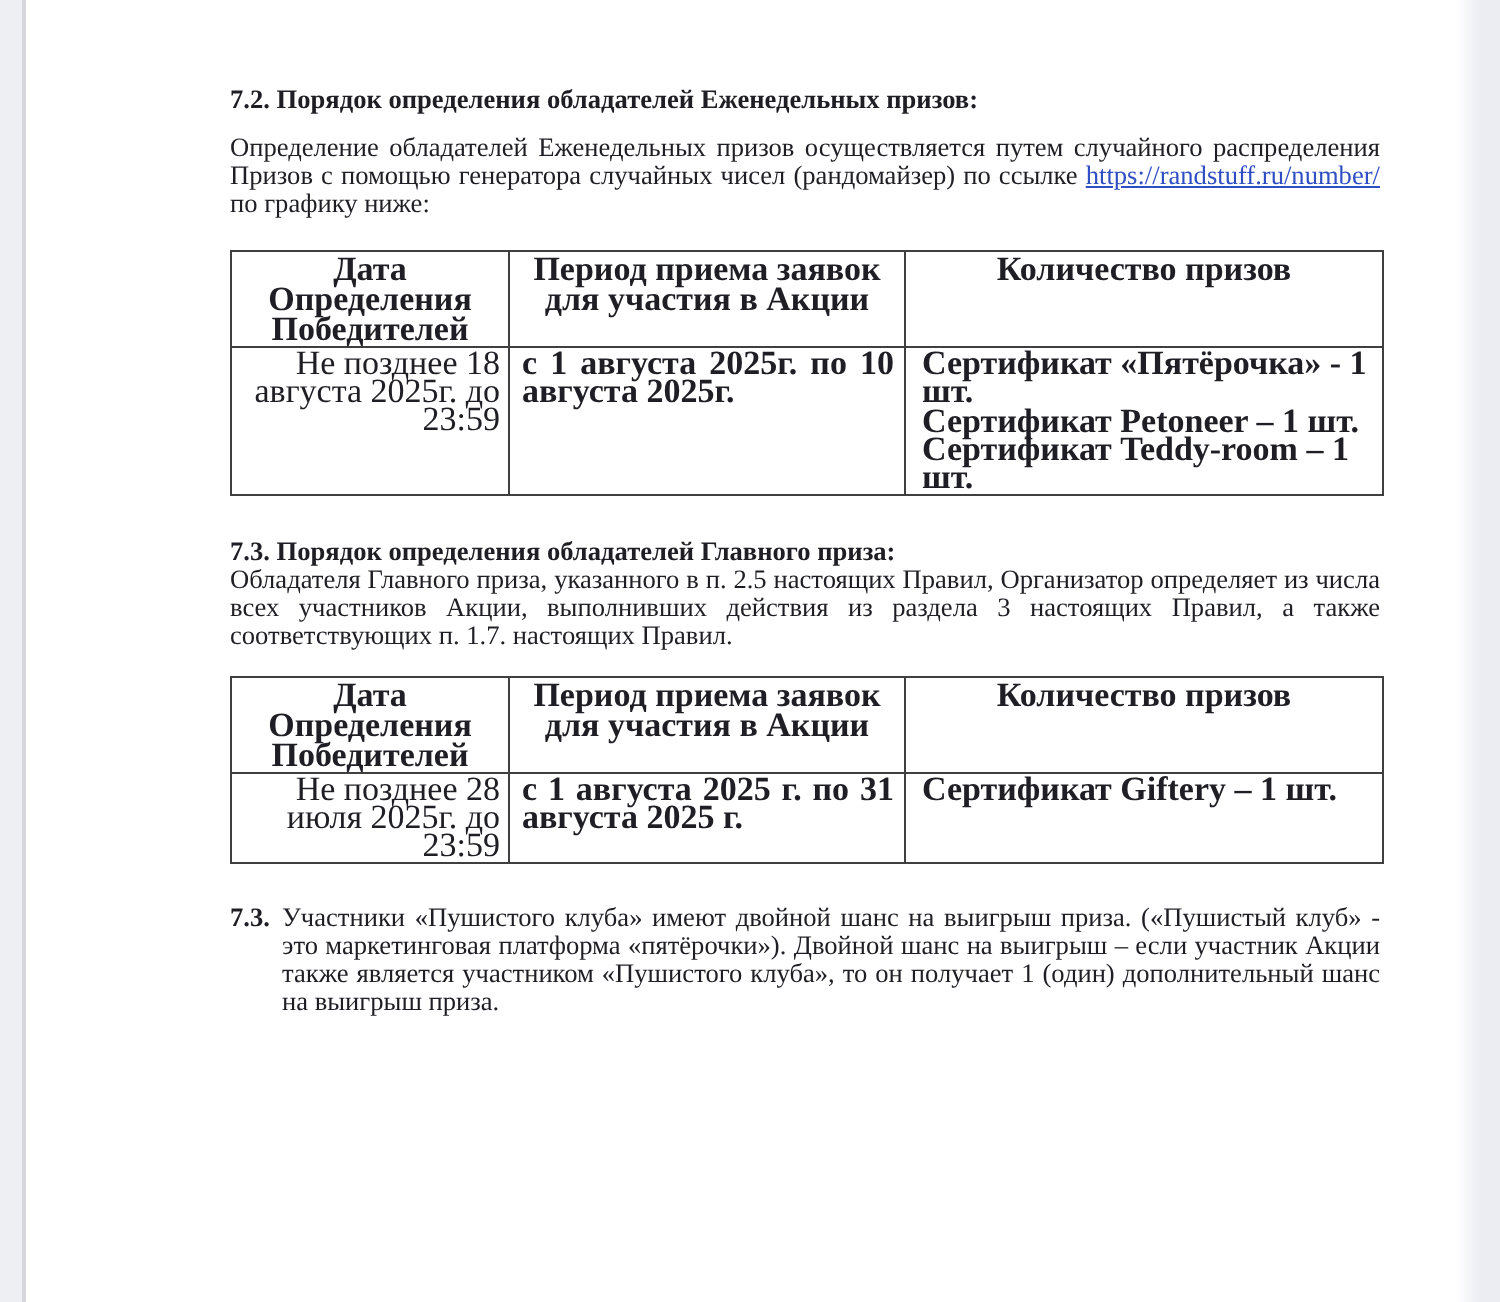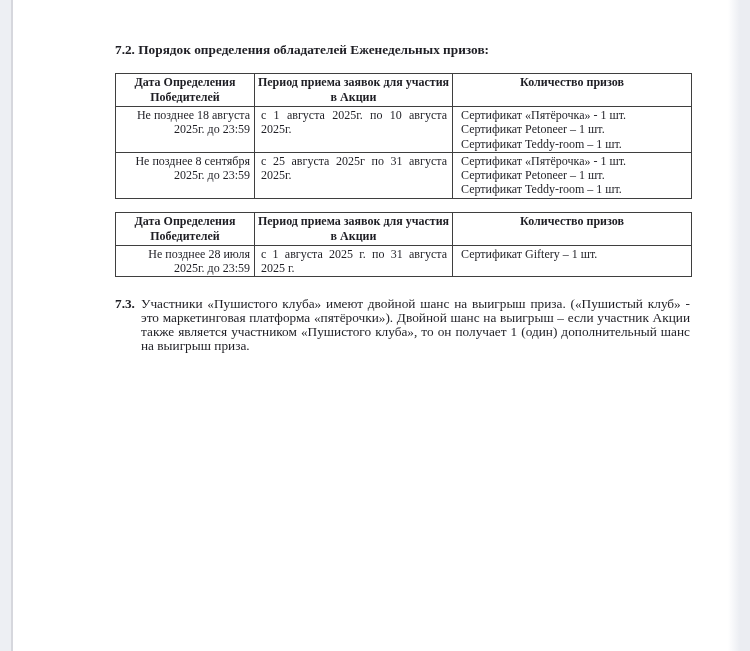--- a/index.html
+++ b/index.html
@@ -25,51 +25,52 @@
     position:absolute;left:102px;top:0;width:575px;
     font-size:13.3px;line-height:14px;
   }
   .h-sec{font-weight:bold;font-size:13.3px;line-height:14px;margin:0;}
   .h-72{margin-top:43px;margin-bottom:10px;}
   .h-73{margin-top:21px;margin-bottom:0;}
   p.just{margin:0;text-align:justify;}
   a.doc-link{color:#2e4ec4;text-decoration:underline;cursor:pointer;}
   table.prizes{
     border-collapse:collapse;table-layout:fixed;width:576px;
-    margin-top:16px;font-size:12px;line-height:14px;
+    margin-top:16px;font-size:17px;line-height:14px;
   }
   table.prizes.t2{margin-top:13px;}
   table.prizes th, table.prizes td{
     border:1px solid #3f3f3f;vertical-align:top;
   }
   table.prizes th{
     font-weight:bold;text-align:center;line-height:15px;padding:1px 2px;
   }
   td.cell-date{padding:1px 4px 1px 4px;text-align:right;}
-  td.cell-period{padding:1px 5px 1px 6px;text-align:justify;}
-  td.cell-prizes{padding:1px 6px 1px 8px;font-weight:normal;}
+  td.cell-period{padding:1px 5px 1px 6px;text-align:justify;font-weight:bold;}
+  td.cell-prizes{padding:1px 6px 1px 8px;font-weight:bold;}
   td.cell-prizes div{line-height:14.3px;}
   .clause{
     display:flex;margin-top:20px;
   }
   .clause .num{font-weight:bold;width:26px;flex:none;}
   .clause .txt{flex:1;text-align:justify;}
 </style>
 </head>
 <body>
 
 <div class="gutter-left"></div>
 <div class="gutter-right"></div>
 
 <div class="page">
   <div class="content">
 
     <h2 class="h-sec h-72">7.2. Порядок определения обладателей Еженедельных призов:</h2>
 
 
+    <p class="just"><span>Определение обладателей Еженедельных призов осуществляется путем случайного распределения Призов с помощью генератора случайных чисел (рандомайзер) по ссылке </span><a class="doc-link" href="#">https://randstuff.ru/number/</a><span> по графику ниже:</span></p>
 
     <table class="prizes t1">
       <colgroup>
           <col style="width:139px">
           <col style="width:198px">
           <col style="width:239px">
         </colgroup>
       <thead>
           <tr>
             <th>Дата Определения Победителей</th>
@@ -80,33 +81,26 @@
       <tbody>
           <tr>
             <td class="cell-date">Не позднее 18 августа 2025г. до 23:59</td>
             <td class="cell-period">с 1 августа 2025г. по 10 августа 2025г.</td>
             <td class="cell-prizes">
               <div>Сертификат «Пятёрочка» - 1 шт.</div>
               <div>Сертификат Petoneer – 1 шт.</div>
               <div>Сертификат Teddy-room – 1 шт.</div>
             </td>
           </tr>
-          <tr>
-            <td class="cell-date">Не позднее 8 сентября 2025г. до 23:59</td>
-            <td class="cell-period">с 25 августа 2025г по 31 августа 2025г.</td>
-            <td class="cell-prizes">
-              <div>Сертификат «Пятёрочка» - 1 шт.</div>
-              <div>Сертификат Petoneer – 1 шт.</div>
-              <div>Сертификат Teddy-room – 1 шт.</div>
-            </td>
-          </tr>
         </tbody>
     </table>
 
+    <h2 class="h-sec h-73">7.3. Порядок определения обладателей Главного приза:</h2>
 
+    <p class="just">Обладателя Главного приза, указанного в п. 2.5 настоящих Правил, Организатор определяет из числа всех участников Акции, выполнивших действия из раздела 3 настоящих Правил, а также соответствующих п. 1.7. настоящих Правил.</p>
 
 
     <table class="prizes t2">
       <colgroup>
           <col style="width:139px">
           <col style="width:198px">
           <col style="width:239px">
         </colgroup>
       <thead>
           <tr>

